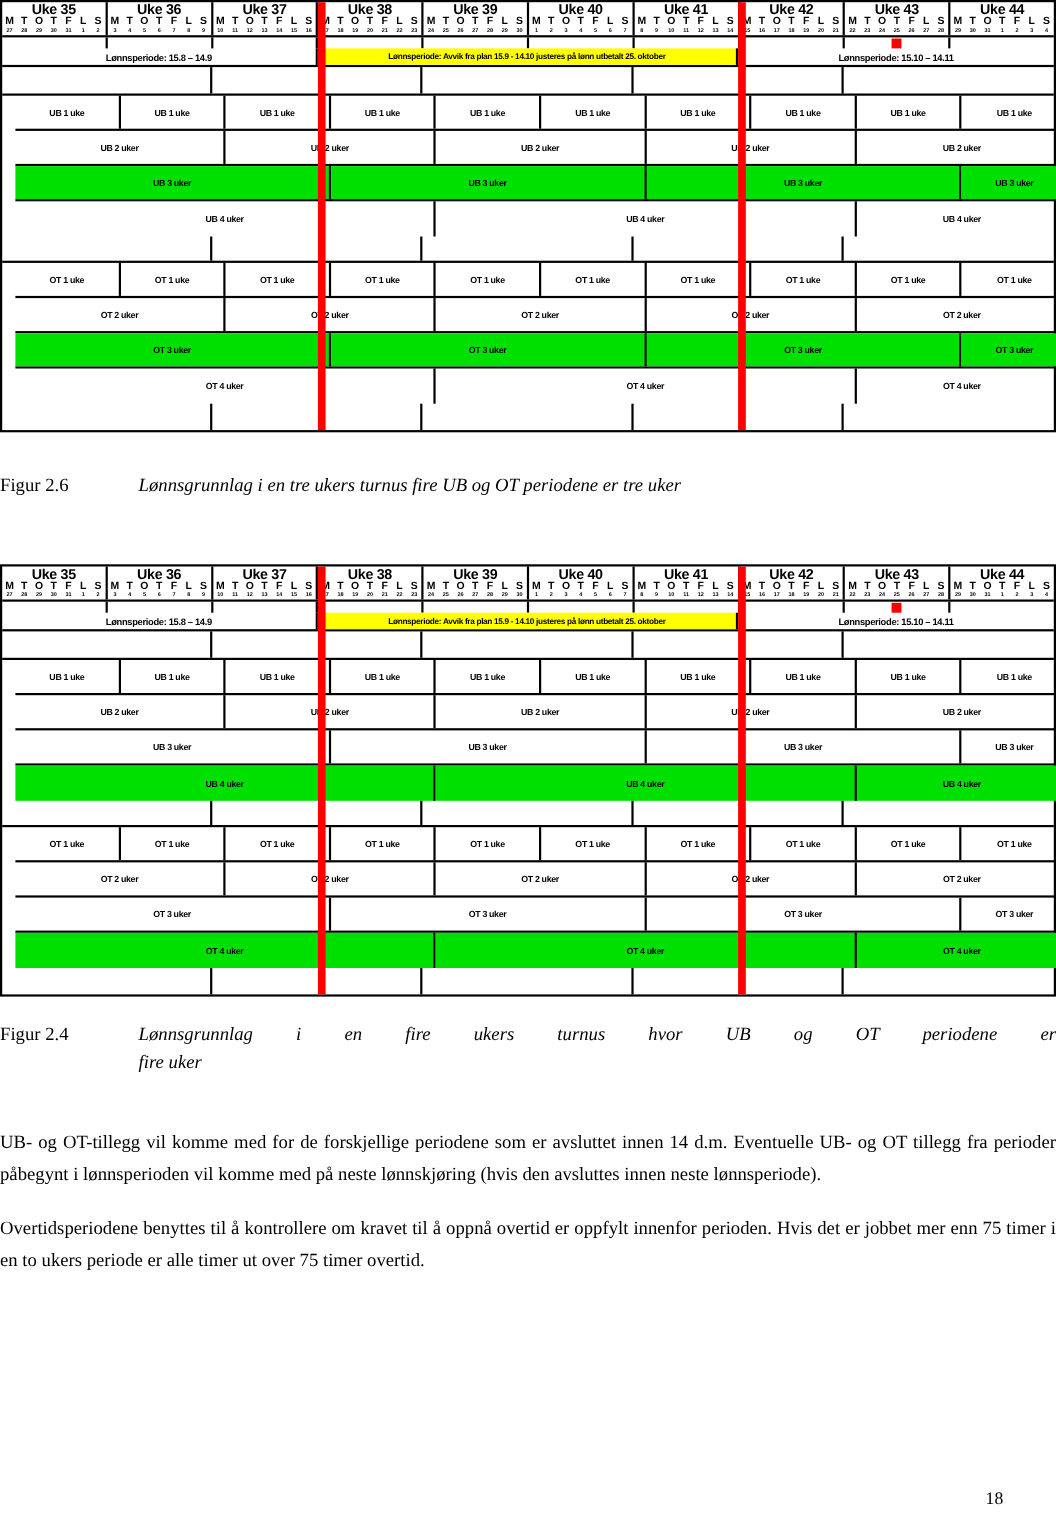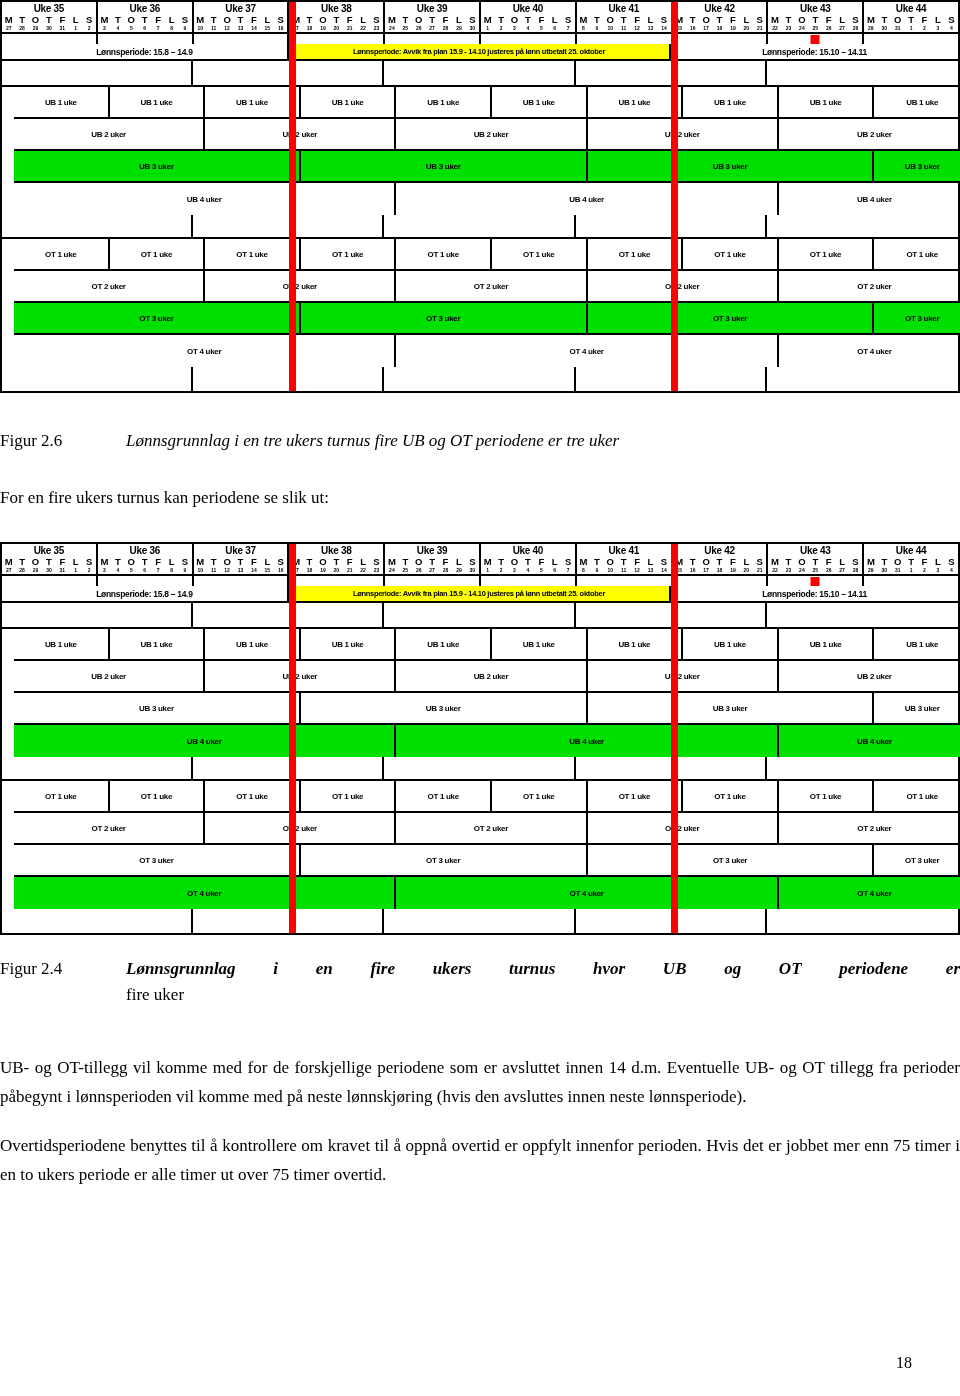--- a/index.html
+++ b/index.html
@@ -15,21 +15,21 @@
   .page { position:relative; width:960px; height:1396px; }
 
   
   .figure { position:relative; width:960px; border:2px solid #000; background:#fff; }
   .fig-inner { position:relative; }
 
   .wk-head { display:flex; width:100%; border-bottom:2px solid #000; }
   .wk-col { flex:1 1 0; border-right:2px solid #000; }
   .wk-col:last-child { border-right:none; }
   .wk-name {
-    text-align:center; font-weight:bold; font-size:10px;
+    text-align:center; font-weight:bold; font-size:13px;
     font-family:"Liberation Sans", sans-serif;
     letter-spacing:-0.3px; line-height:11px; padding:1px 0 0 0;
     white-space:nowrap; overflow:hidden;
   }
   .wk-days { display:flex; }
   .wk-days .d { flex:1 1 0; text-align:center; }
   .dow {
     font-weight:bold; font-size:9.5px; line-height:11px;
     font-family:"Liberation Sans", sans-serif;
   }
@@ -74,22 +74,22 @@
   .gap-row .sc:last-child { border-right:none; }
 
   .vline { position:absolute; top:0; bottom:0; width:7px; background:#ff0000; z-index:5; }
 
   
   .caption {
     display:flex; font-size:17px; line-height:24px; margin:0;
   }
   .cap-label { width:126px; flex:none; }
   .cap-text { font-style:italic; flex:1; }
-  .cap-text.just { text-align:justify; text-align-last:justify;font-weight:bold; }
-  .cap-cont { margin-left:126px; font-size:17px; line-height:28px; }
+  .cap-text.just { text-align:justify; text-align-last:justify; }
+  .cap-cont { margin-left:126px; font-style:italic; font-size:17px; line-height:28px; }
 
   p.body {
     font-size:17px; line-height:29px; margin:0;
     text-align:justify;
   }
   p.body.nojust { text-align:left; }
   h3.heading {
     font-size:17.5px; font-weight:bold; margin:0; line-height:26px;
   }
   .pagenum {
@@ -625,21 +625,20 @@
     </div>
   </div>
 
   <div style="height:36px;"></div>
   <div class="caption">
     <div class="cap-label">Figur 2.6</div>
     <div class="cap-text">Lønnsgrunnlag i en tre ukers turnus fire UB og OT periodene er tre uker</div>
   </div>
 
   <div style="height:30px;"></div>
-  <p class="body nojust">For en fire ukers turnus kan periodene se slik ut:</p>
 
   <div style="height:30px;"></div>
 
   <div class="figure" id="fig27">
     <div class="fig-inner">
       <div class="wk-head" id="wkhead27">
           <div class="wk-col">
             <div class="wk-name">Uke 35</div>
             <div class="wk-days">
               <div class="d">

